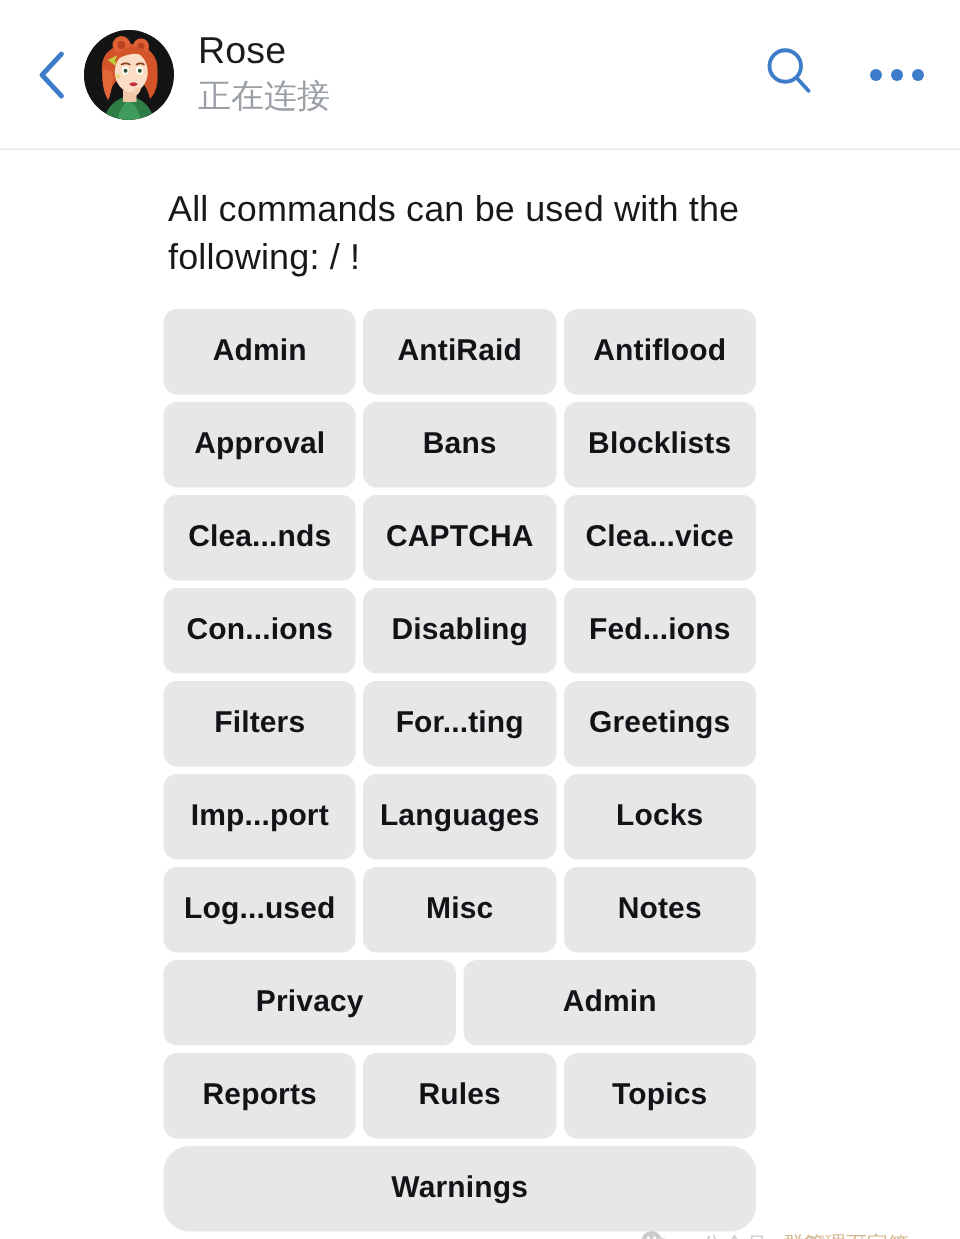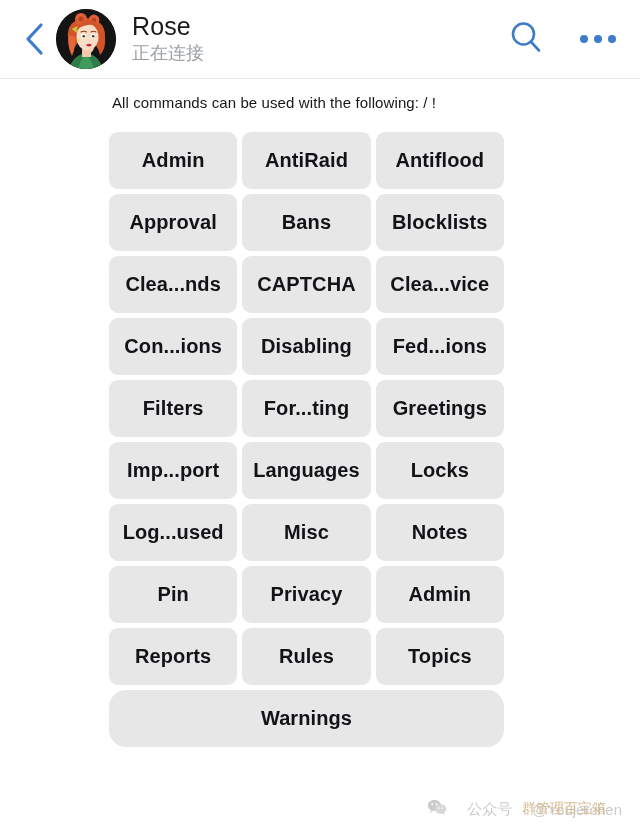--- a/index.html
+++ b/index.html
@@ -12,21 +12,21 @@
 
   body {
     font-family: "Liberation Sans", "DejaVu Sans", sans-serif;
     background: #ffffff;
     color: #111111;
     position: relative;
   }
 
   
   .header {
-    height: 79px;
+    height: 100px;
     width: 640px;
     background: #ffffff;
     display: flex;
     align-items: center;
     padding: 0 22px 0 14px;
     border-bottom: 1px solid #e6e8ea;
     position: relative;
   }
 
   .back-btn {
@@ -62,21 +62,21 @@
   }
   .chat-title {
     font-size: 25px;
     font-weight: 400;
     color: #1b1b1b;
     line-height: 1.12;
     letter-spacing: 0.1px;
     white-space: nowrap;
   }
   .chat-status {
-    font-size: 18px;
+    font-size: 22px;
     color: #9aa0a6;
     line-height: 1.3;
     margin-top: 2px;
     white-space: nowrap;
   }
 
   .header-actions {
     display: flex;
     align-items: center;
     gap: 32px;
@@ -106,25 +106,26 @@
   
   .chat-body {
     width: 640px;
     height: 747px;
     background: #ffffff;
     padding: 14px 0 0 0;
     position: relative;
   }
 
   .msg-text {
-    font-size: 15px;
+    font-size: 24px;
     line-height: 1.32;
     color: #16181a;
     padding: 0 128px 0 112px;
     letter-spacing: 0.1px;
+    margin-top: 10px;
   }
 
   
   .keyboard {
     margin: 19px 0 0 0;
     padding: 0 136px 0 109px;
     display: flex;
     flex-direction: column;
     gap: 5px;
   }
@@ -316,21 +317,20 @@
       <button class="kb-btn">Locks</button>
     </div>
 
     <div class="kb-row">
       <button class="kb-btn">Log...used</button>
       <button class="kb-btn">Misc</button>
       <button class="kb-btn">Notes</button>
     </div>
 
     <div class="kb-row">
-      <button class="kb-btn">Pin</button>
       <button class="kb-btn">Privacy</button>
       <button class="kb-btn">Admin</button>
     </div>
 
     <div class="kb-row">
       <button class="kb-btn">Reports</button>
       <button class="kb-btn">Rules</button>
       <button class="kb-btn">Topics</button>
     </div>
 

